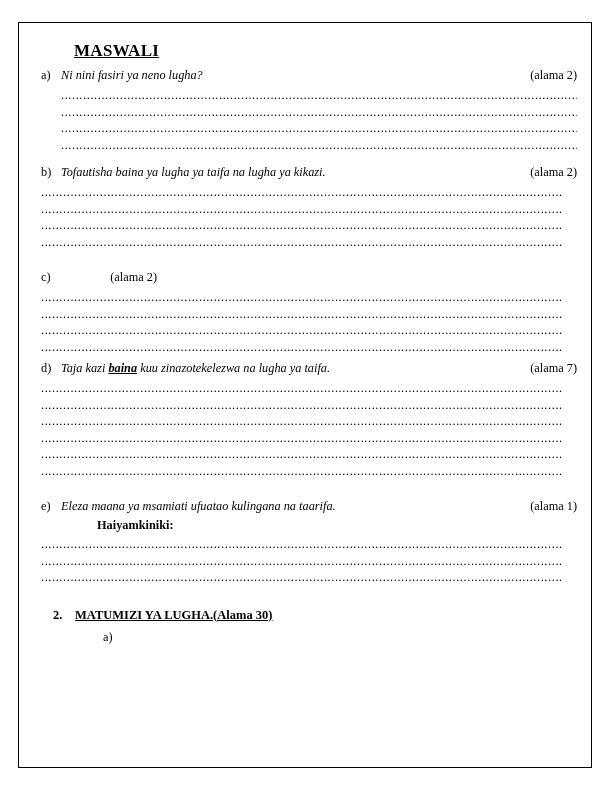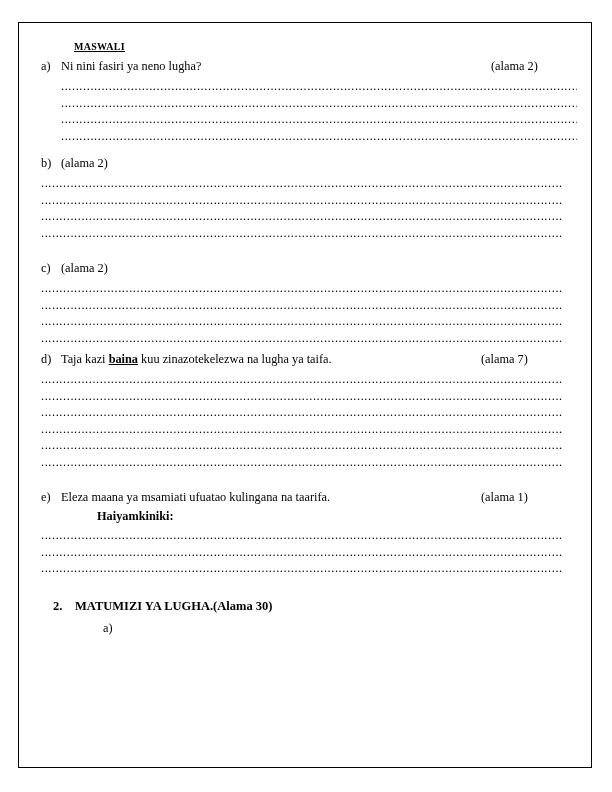--- a/index.html
+++ b/index.html
@@ -27,43 +27,44 @@
   .inner {
     position: absolute;
     left: 22px;
     top: 18px;
     right: 14px;
     bottom: 8px;
   }
   .heading {
     font-weight: bold;
     text-decoration: underline;
-    font-size: 10px;
+    font-size: 17px;
     letter-spacing: 0.3px;
     margin-left: 33px;
     margin-bottom: 7px;
   }
   .qrow {
     display: flex;
     align-items: baseline;
     font-size: 12.3px;
     margin-bottom: 4px;
   }
   .qlabel {
     width: 20px;
     flex: 0 0 20px;
   }
   .qtext {
     flex: 1 1 auto;
     padding-right: 22px;
+    font-style: italic;
   }
   .marks {
     flex: 0 0 auto;
     width: 86px;
-    text-align: left;
+    text-align: right;
   }
   .marks-wide {
     width: 96px;
   }
   .dots {
     font-size: 12.3px;
     line-height: 16.5px;
     letter-spacing: 0.6px;
     white-space: nowrap;
     overflow: hidden;
@@ -88,20 +89,21 @@
     font-size: 12.5px;
     font-weight: bold;
     margin-left: 12px;
     margin-top: 10px;
   }
   .section2 .num {
     width: 22px;
     flex: 0 0 22px;
   }
   .section2 .title {
+    text-decoration: underline;
   }
   .sub-a {
     display: flex;
     font-size: 12.3px;
     margin-left: 62px;
     margin-top: 7px;
   }
   .sub-a .lbl {
     width: 45px;
     flex: 0 0 45px;
@@ -125,20 +127,21 @@
     </div>
     <div class="dots indent">..............................................................................................................................................</div>
     <div class="dots indent">..............................................................................................................................................</div>
     <div class="dots indent">..............................................................................................................................................</div>
     <div class="dots indent">..............................................................................................................................................</div>
 
     <div class="gap-m"></div>
 
     <div class="qrow">
       <span class="qlabel">b)</span>
+      <span class="qtext">Tofautisha baina ya lugha ya taifa na lugha ya kikazi.</span>
       <span class="marks">(alama 2)</span>
     </div>
     <div class="dots">..............................................................................................................................................</div>
     <div class="dots">..............................................................................................................................................</div>
     <div class="dots">..............................................................................................................................................</div>
     <div class="dots">..............................................................................................................................................</div>
 
     <div class="gap-l"></div>
 
     <div class="qrow">

